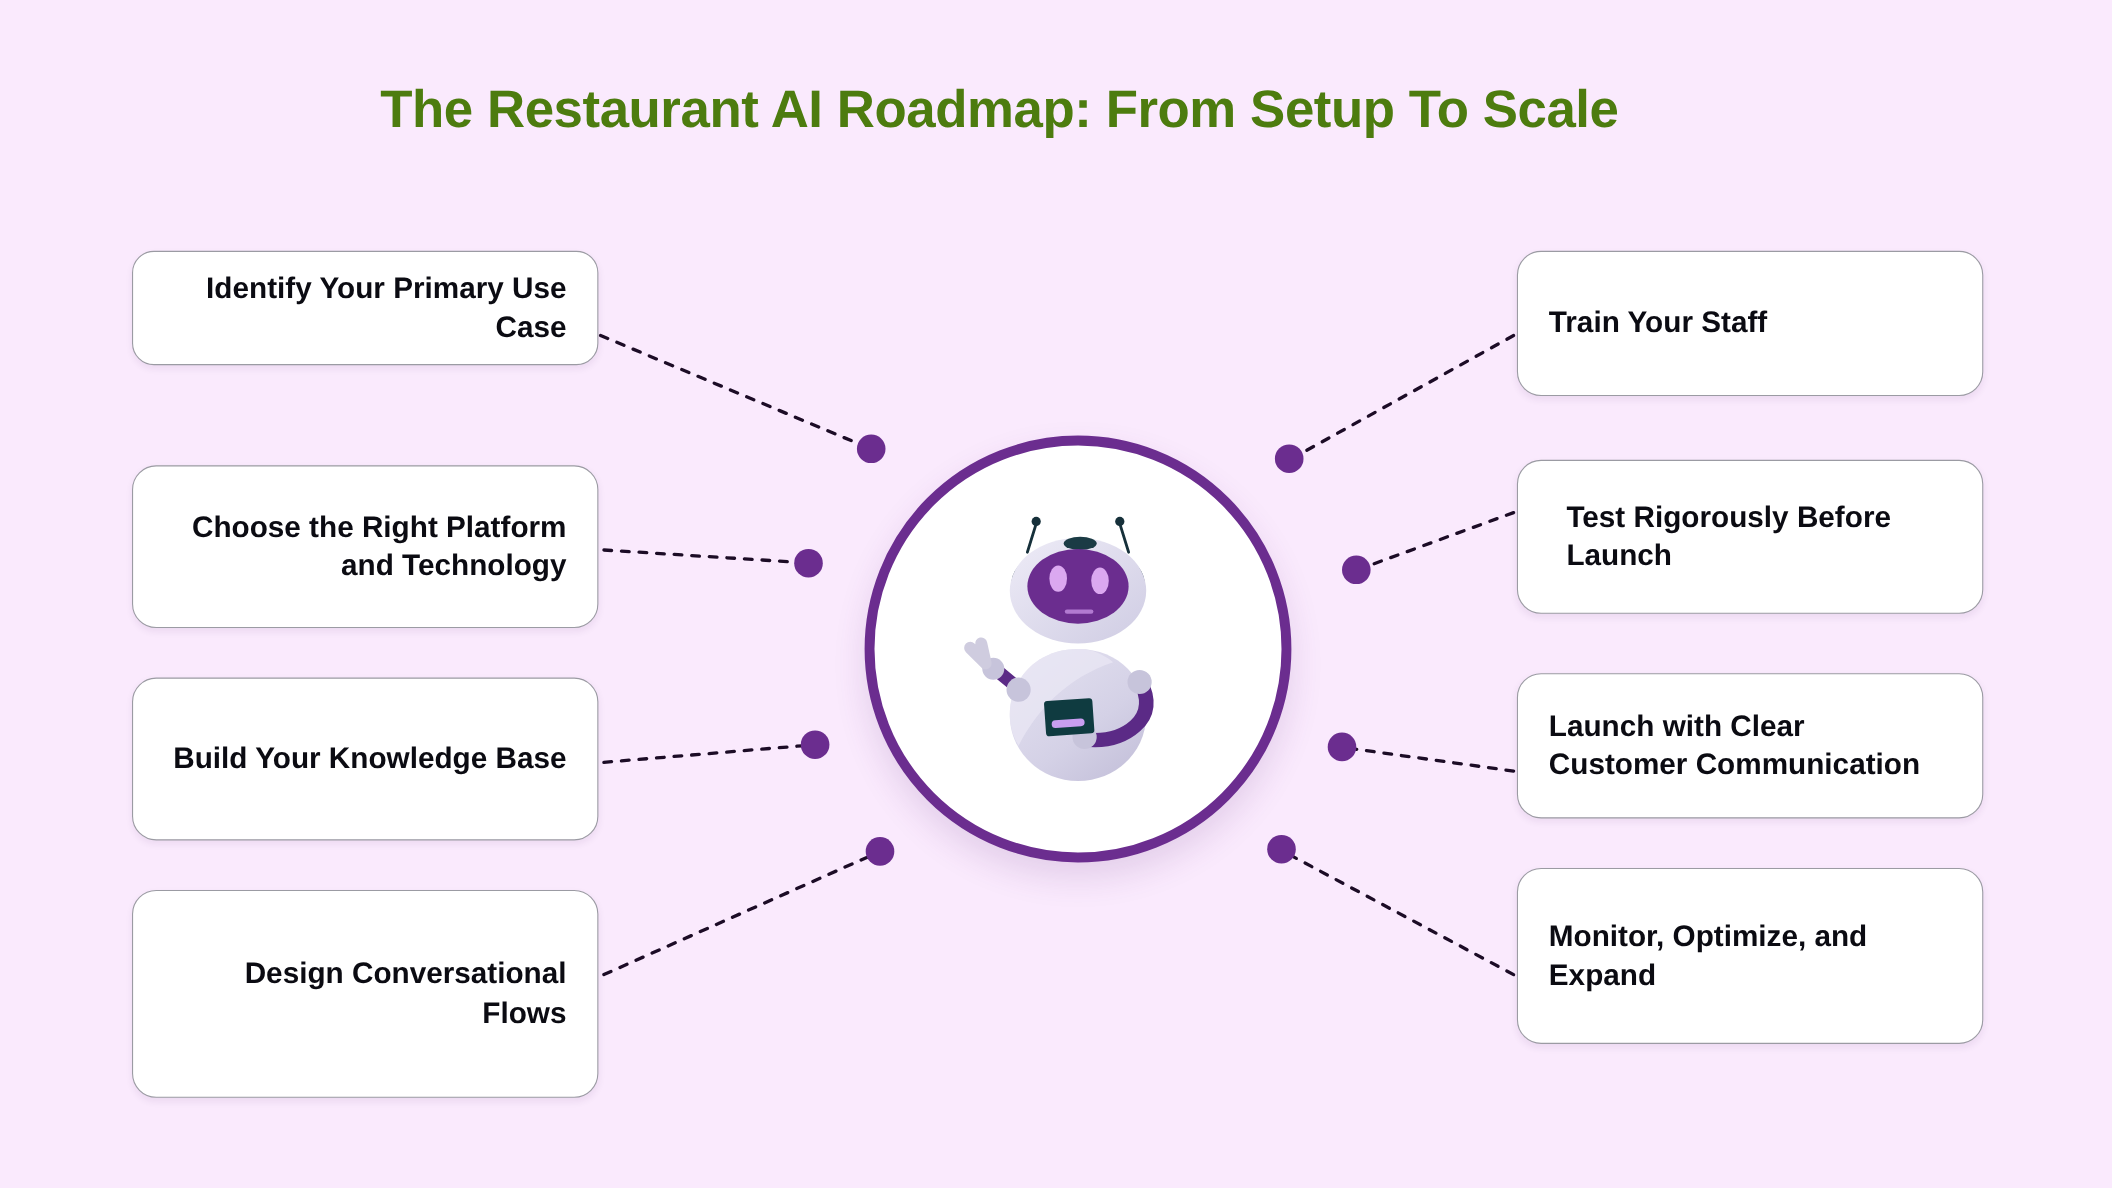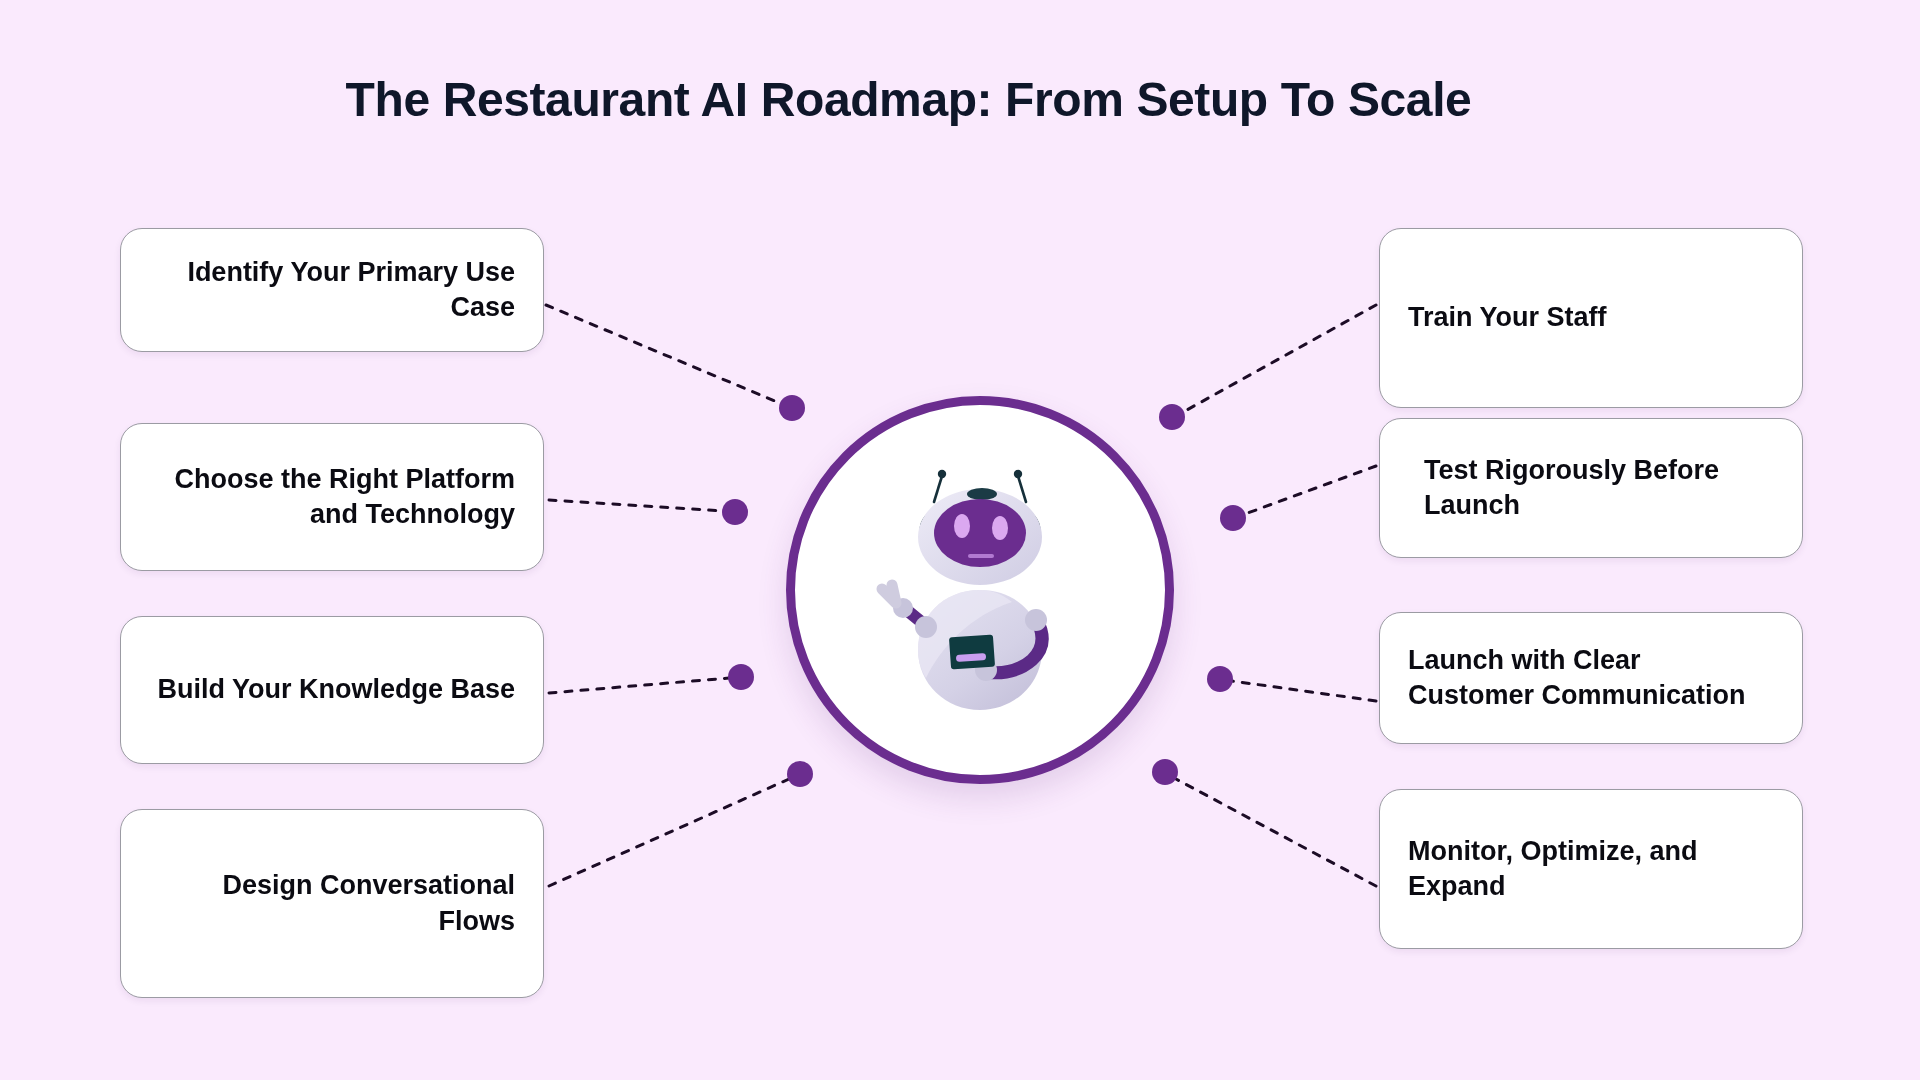--- a/index.html
+++ b/index.html
@@ -25,21 +25,21 @@
   
   .page-title {
     position: absolute;
     top: 46px;
     left: 0;
     width: 1817px;
     text-align: center;
     font-size: 48px;
     font-weight: 700;
     letter-spacing: -0.4px;
-    color: #0f172a;
+    color: #4d7c0f;
     font-family: "Liberation Sans", sans-serif;
     margin-top: 26px;
   }
 
   
   #connectors {
     position: absolute;
     inset: 0;
     width: 1920px;
     height: 1080px;
@@ -191,33 +191,33 @@
 
         <g>
           <rect x="120" y="196" width="44" height="32" rx="3" fill="#0f3b40" transform="rotate(-4 142 212)"></rect>
           <rect x="126" y="214" width="30" height="7" rx="3.5" fill="#c99ef0" transform="rotate(-4 141 217)"></rect>
         </g>
       </svg>
     </div>
   </div>
 
   <div id="cards-layer">
-      <div class="card left" style="top: 228px; height: 124px;">
+      <div class="card left" style="top: 228px; height: 104px; border-radius: 20px;">
         <div class="card-label">Identify Your Primary Use Case</div>
       </div>
       <div class="card left" style="top: 423px; height: 148px; align-items: center;">
         <div class="card-label">Choose the Right Platform and Technology</div>
       </div>
       <div class="card left" style="top: 616px; height: 148px;">
         <div class="card-label heavy">Build Your Knowledge Base</div>
       </div>
       <div class="card left" style="top: 809px; height: 189px;">
         <div class="card-label">Design Conversational Flows</div>
       </div>
-      <div class="card right" style="top: 228px; height: 180px;">
+      <div class="card right" style="top: 228px; height: 132px;">
         <div class="card-label">Train Your Staff</div>
       </div>
       <div class="card right" style="top: 418px; height: 140px; padding-left: 44px;">
         <div class="card-label">Test Rigorously Before Launch</div>
       </div>
       <div class="card right" style="top: 612px; height: 132px;">
         <div class="card-label">Launch with Clear Customer Communication</div>
       </div>
       <div class="card right" style="top: 789px; height: 160px;">
         <div class="card-label">Monitor, Optimize, and Expand</div>

